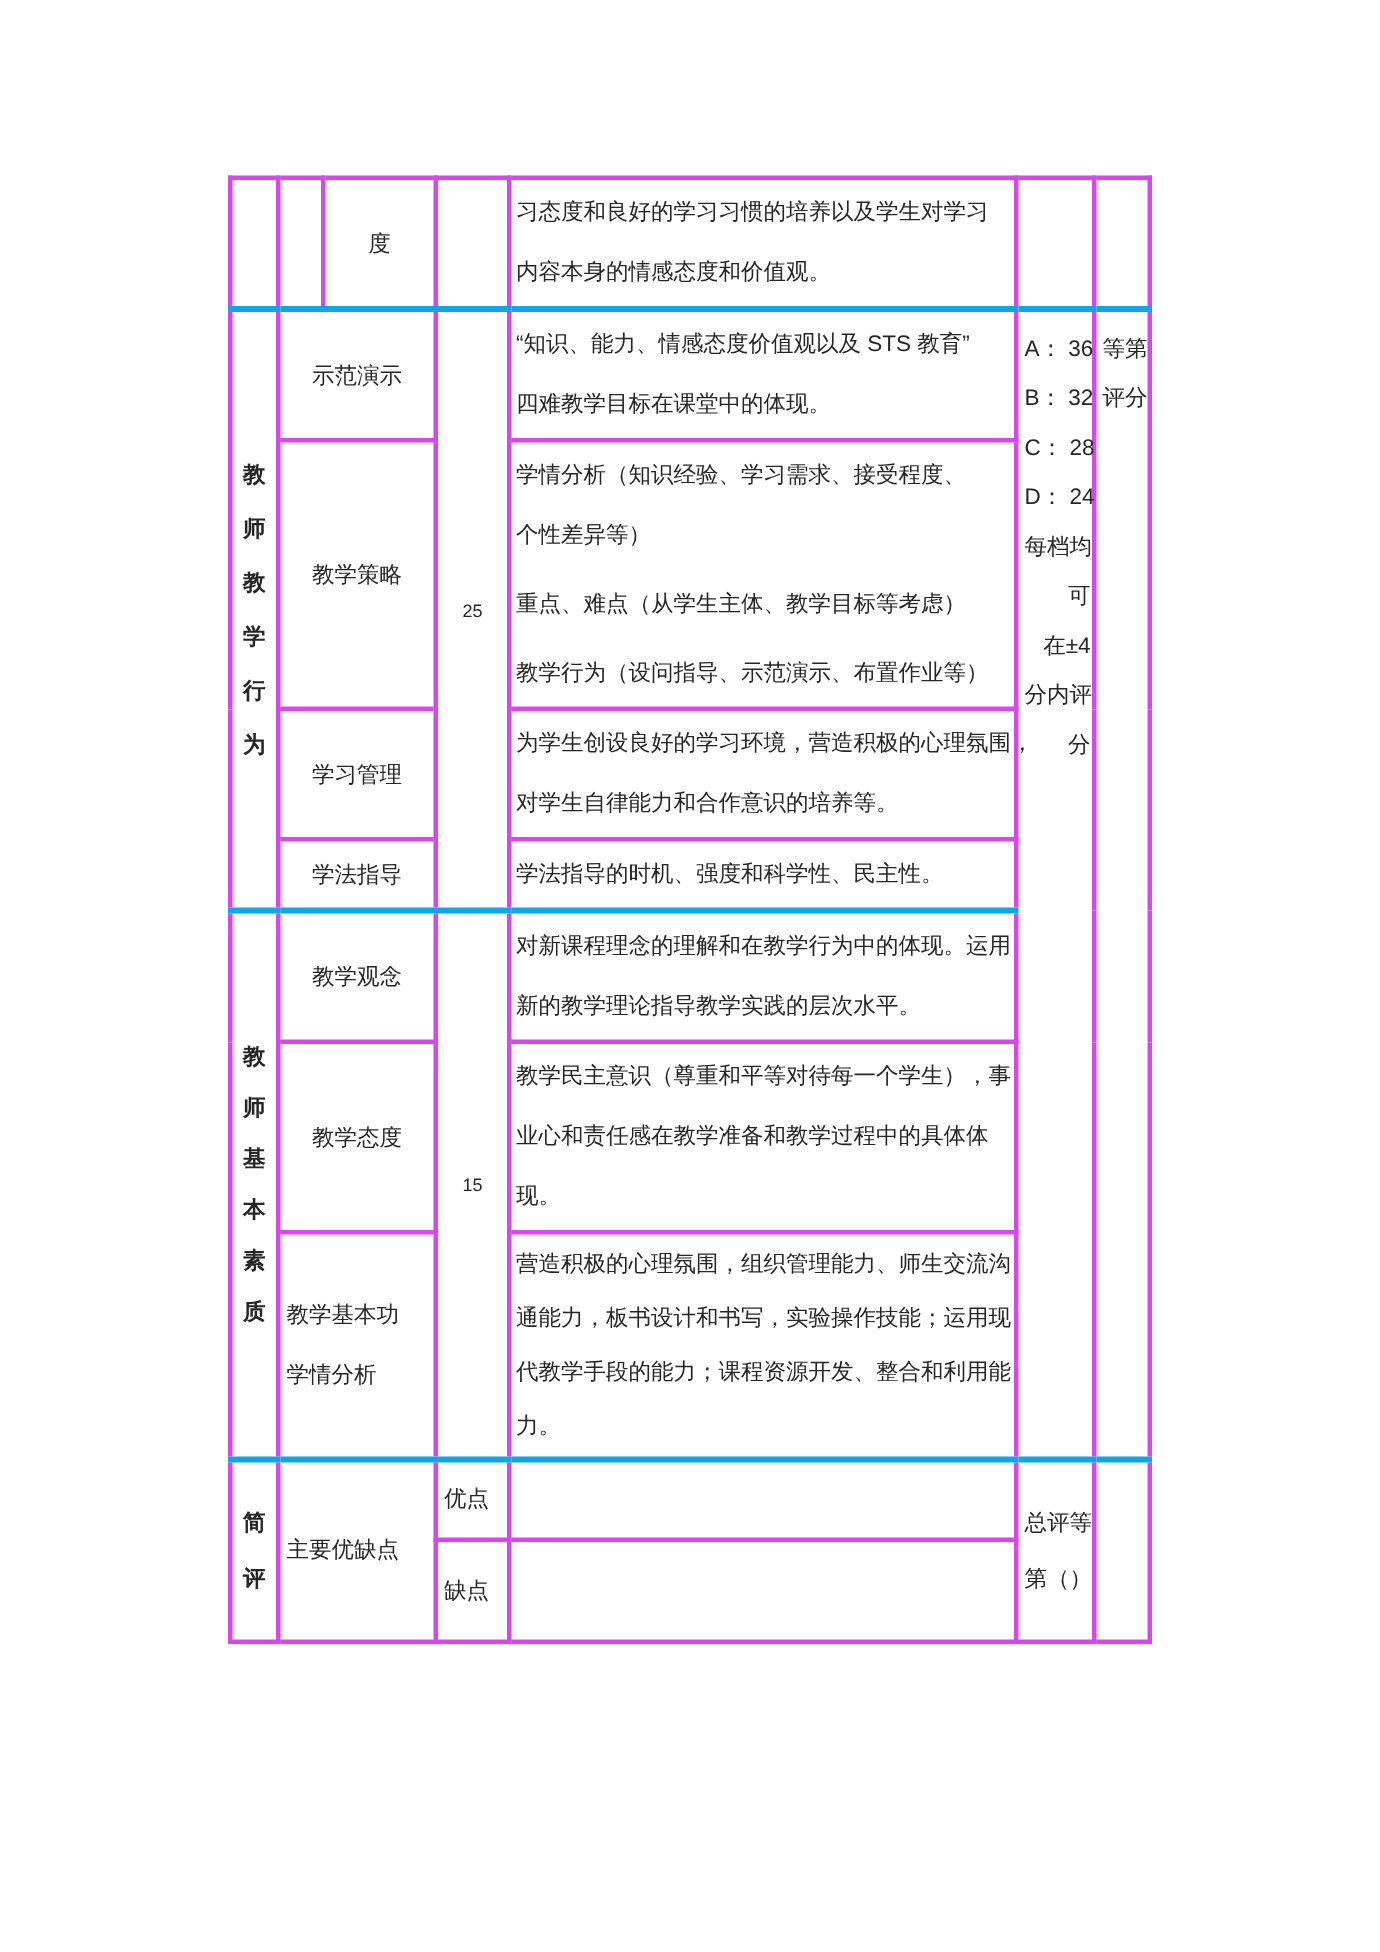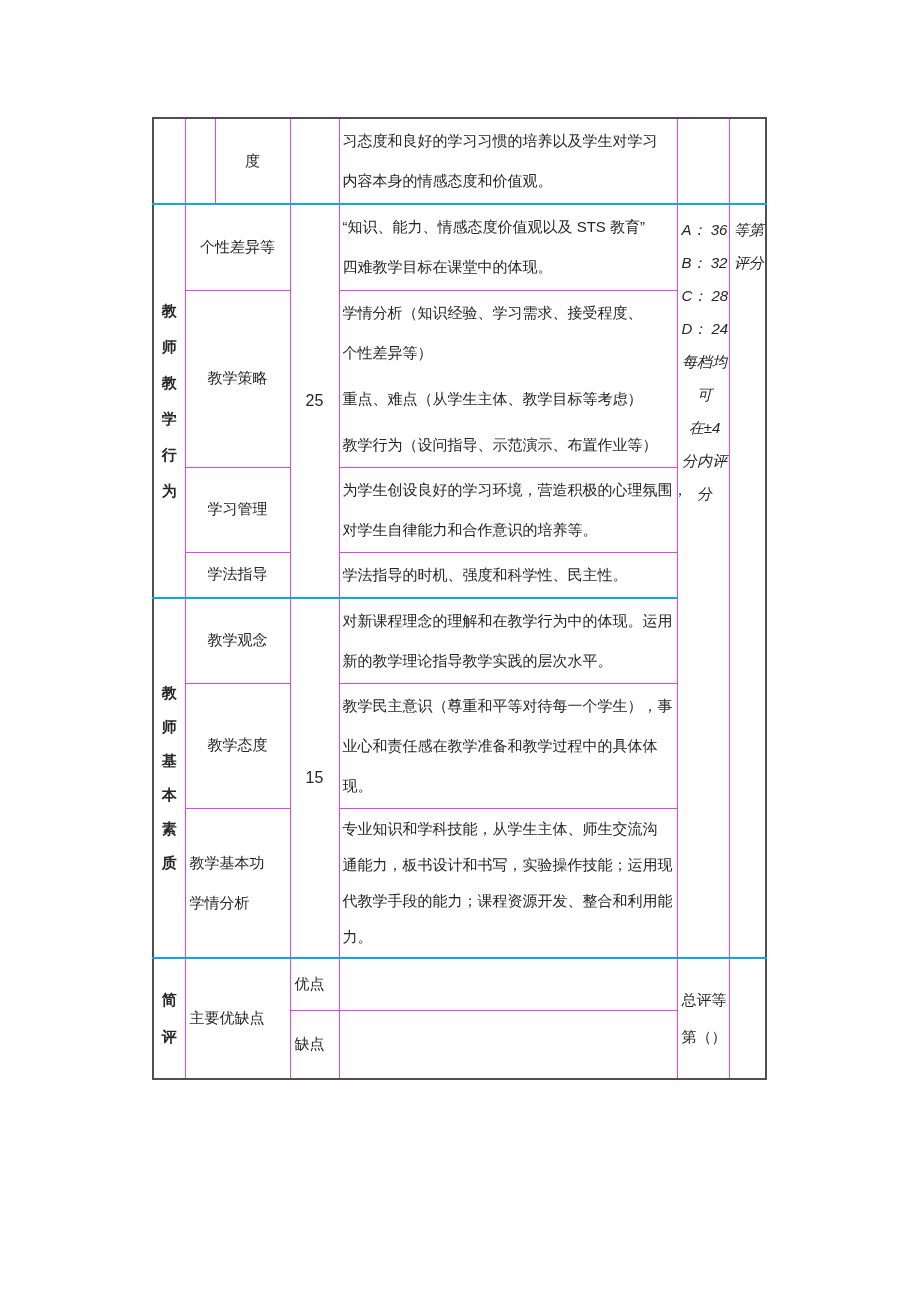--- a/index.html
+++ b/index.html
@@ -1,42 +1,42 @@
 <!DOCTYPE html>
 <html><head>
 <meta charset="utf-8">
 <style>
   html,body{margin:0;padding:0;background:#ffffff;}
   body{width:920px;height:1301px;position:relative;
        font-family:"Liberation Sans","DejaVu Sans",sans-serif;color:#262626;}
   .sheet{position:absolute;left:152px;top:117px;}
   table.eval{border-collapse:collapse;table-layout:fixed;width:613px;
              border:2px solid #4f4f4f;}
-  td{border:1px solid #d946ef;padding:0;vertical-align:middle;
+  td{border:3px solid #d946ef;padding:0;vertical-align:middle;
      font-size:15px;color:#262626;overflow:visible;}
-  .sec-top{border-top:2px solid #0ea5e9;}
+  .sec-top{border-top:4px solid #0ea5e9;}
   
   .content{padding:2px 0 2px 3px;text-align:left;}
   .cline{line-height:40px;white-space:nowrap;}
   .lh36 .cline{line-height:36px;}
   .gap{margin-top:6px;}
   
   .lbl{text-align:center;}
   .lbl-left{text-align:left;padding-left:4px;}
   .lbl-left .cline{line-height:40px;}
   
   .vcell{text-align:center;}
   .vlabel{width:16px;margin:0 auto;word-break:break-all;
           line-height:36px;text-align:center;font-weight:bold;}
   .vl34{line-height:34px;}
   .vl37{line-height:37px;}
   
-  .score{text-align:center;font-size:16px;}
+  .score{text-align:center;font-size:12px;}
   
-  .grade{vertical-align:top;padding:8px 1px 0 4px;text-align:center;font-style:italic;}
+  .grade{vertical-align:top;padding:8px 1px 0 4px;text-align:right;}
   .grade .gline{line-height:33px;white-space:nowrap;}
   .overall{text-align:left;padding-left:4px;}
   .overall .gline{line-height:37px;white-space:nowrap;}
 </style>
 </head>
 <body>
 
 <div class="sheet">
 <table class="eval">
   <colgroup>
@@ -60,21 +60,21 @@
       <div class="cline">内容本身的情感态度和价值观。</div>
     </td>
     <td></td>
     <td></td>
   </tr>
 
   <tr style="height:86px">
     <td rowspan="4" class="vcell sec-top">
       <div class="vlabel">教师教学行为</div>
     </td>
-    <td colspan="2" class="lbl sec-top">个性差异等</td>
+    <td colspan="2" class="lbl sec-top">示范演示</td>
     <td rowspan="4" class="score sec-top">25</td>
     <td class="content sec-top">
       <div class="cline">“知识、能力、情感态度价值观以及 STS 教育”</div>
       <div class="cline">四难教学目标在课堂中的体现。</div>
     </td>
     <td rowspan="7" class="grade sec-top">
       <div class="gline">A： 36</div>
       <div class="gline">B： 32</div>
       <div class="gline">C： 28</div>
       <div class="gline">D： 24</div>
@@ -130,21 +130,21 @@
       <div class="cline">业心和责任感在教学准备和教学过程中的具体体</div>
       <div class="cline">现。</div>
     </td>
   </tr>
   <tr style="height:147px">
     <td colspan="2" class="lbl-left">
       <div class="cline">教学基本功</div>
       <div class="cline">学情分析</div>
     </td>
     <td class="content lh36">
-      <div class="cline">专业知识和学科技能，从学生主体、师生交流沟</div>
+      <div class="cline">营造积极的心理氛围，组织管理能力、师生交流沟</div>
       <div class="cline">通能力，板书设计和书写，实验操作技能；运用现</div>
       <div class="cline">代教学手段的能力；课程资源开发、整合和利用能</div>
       <div class="cline">力。</div>
     </td>
   </tr>
 
   <tr style="height:53px">
     <td rowspan="2" class="vcell sec-top">
       <div class="vlabel vl37">简评</div>
     </td>

